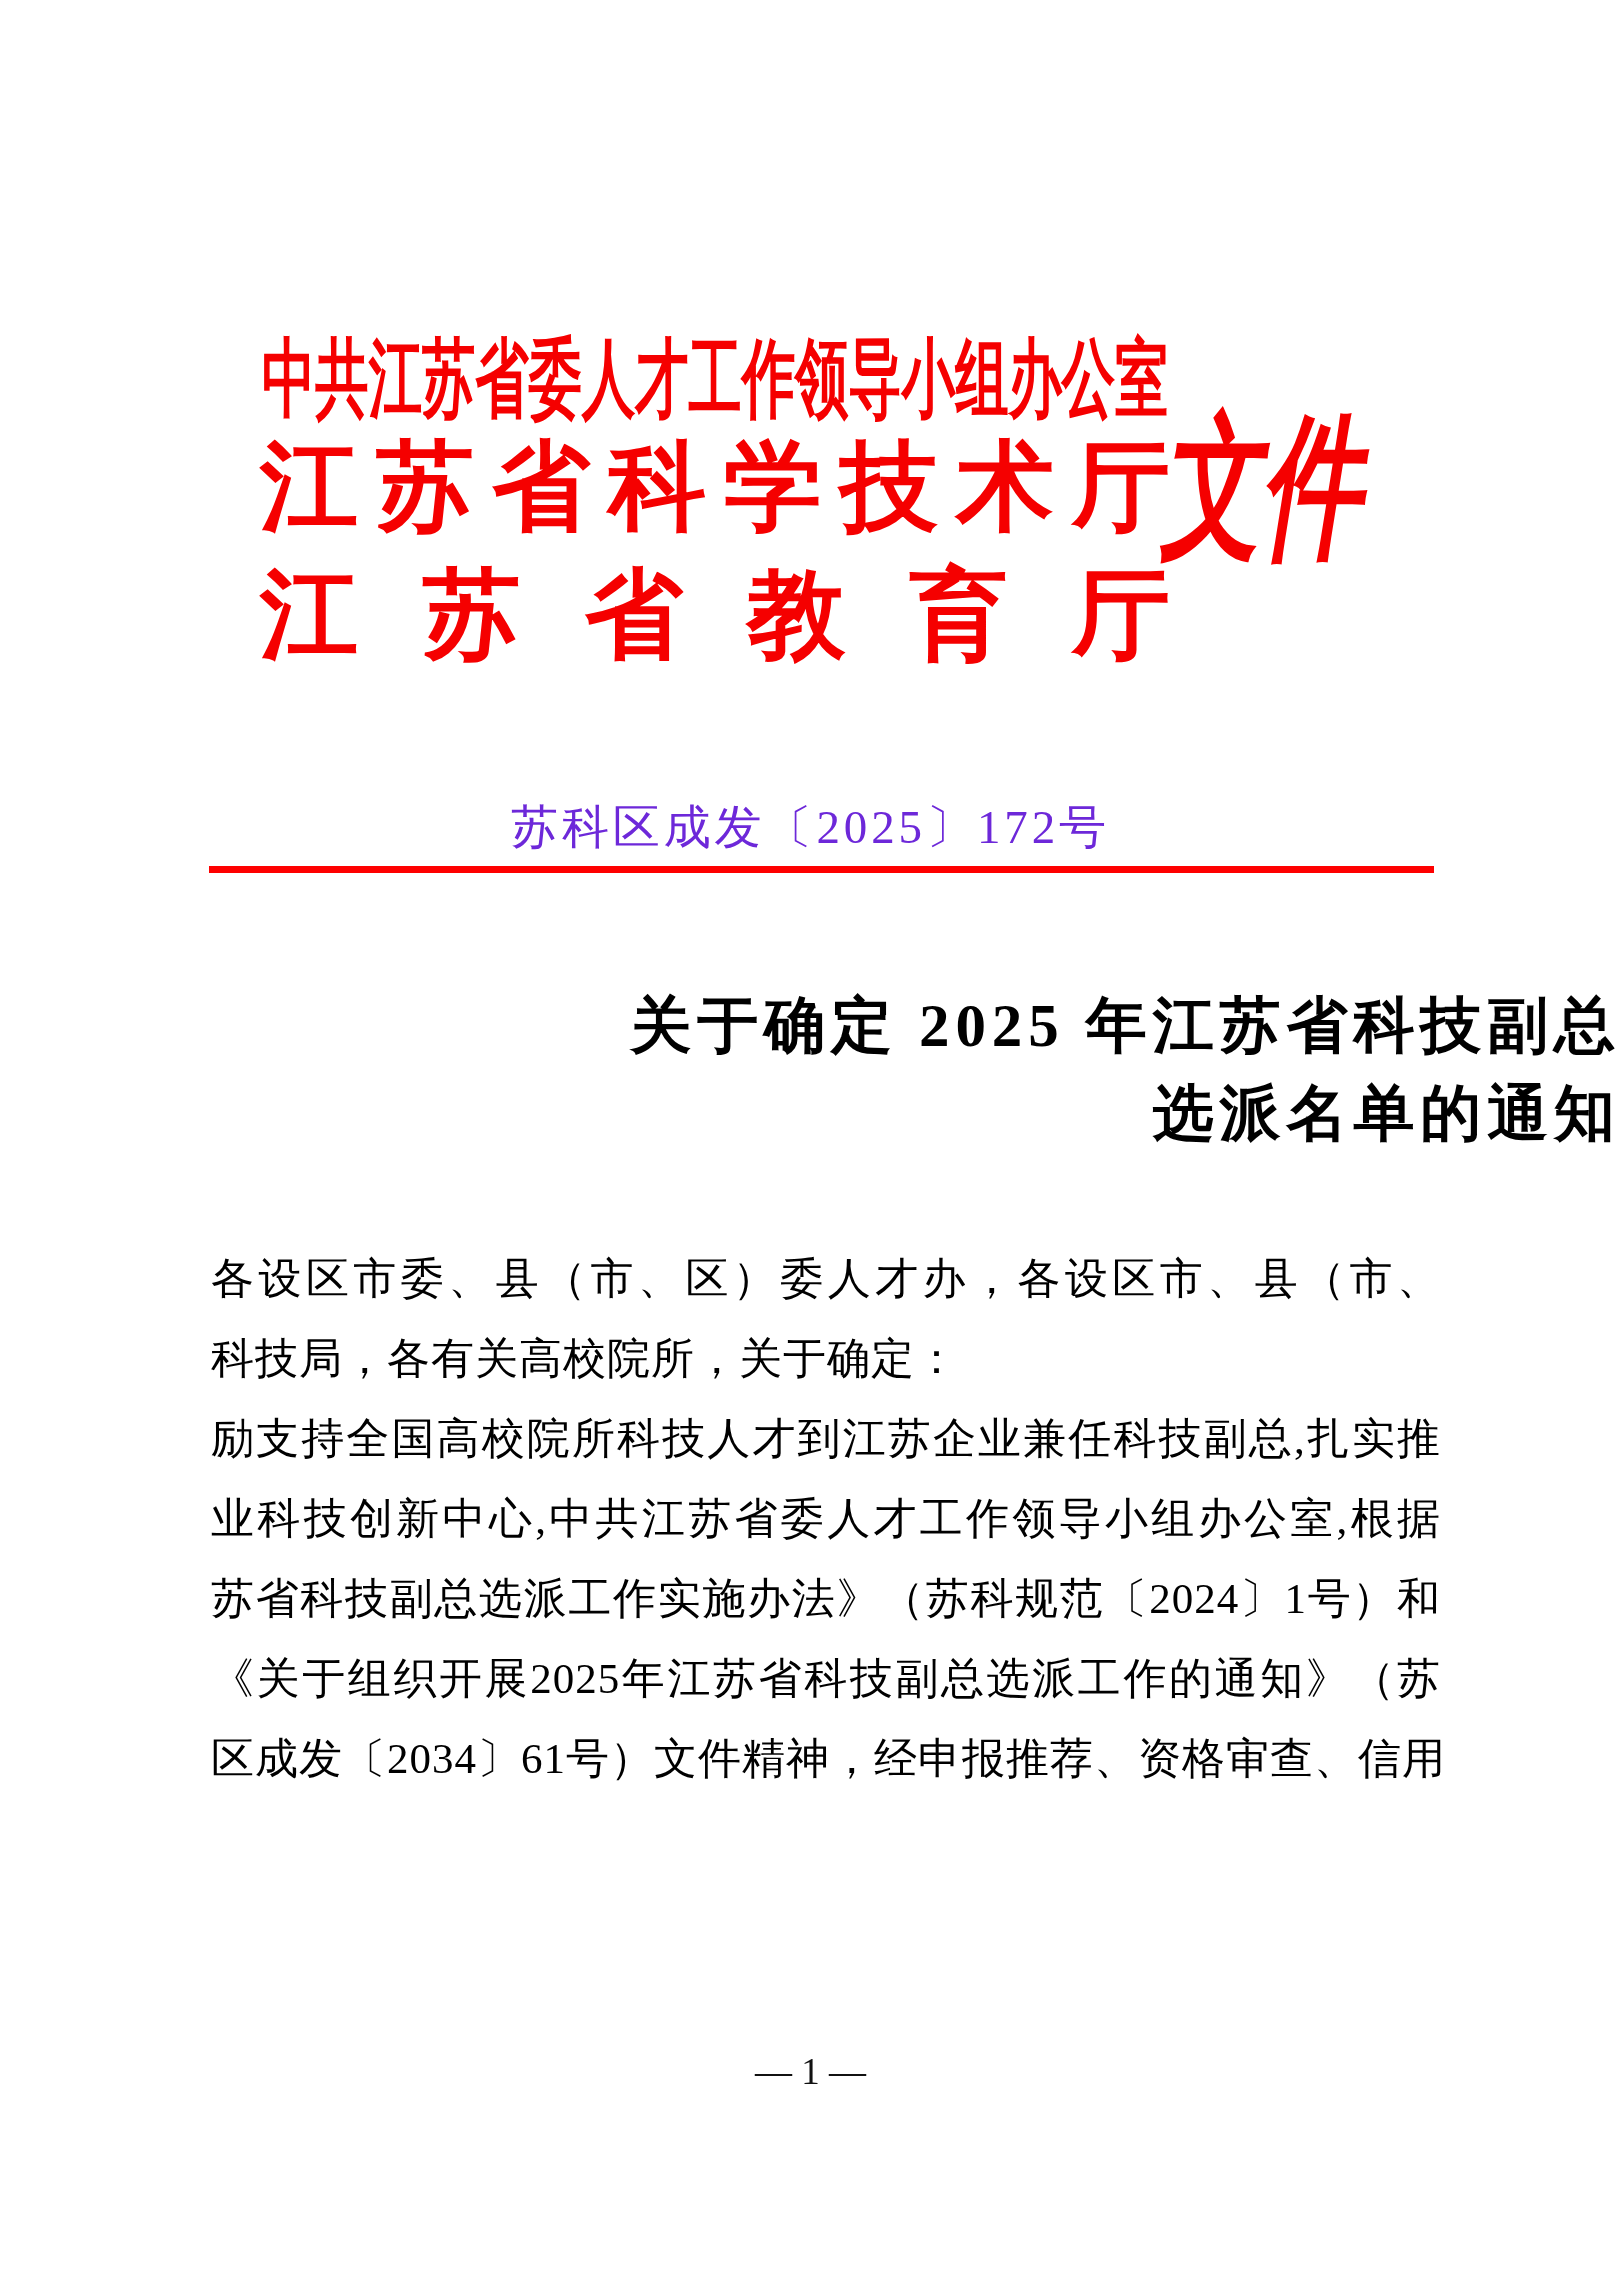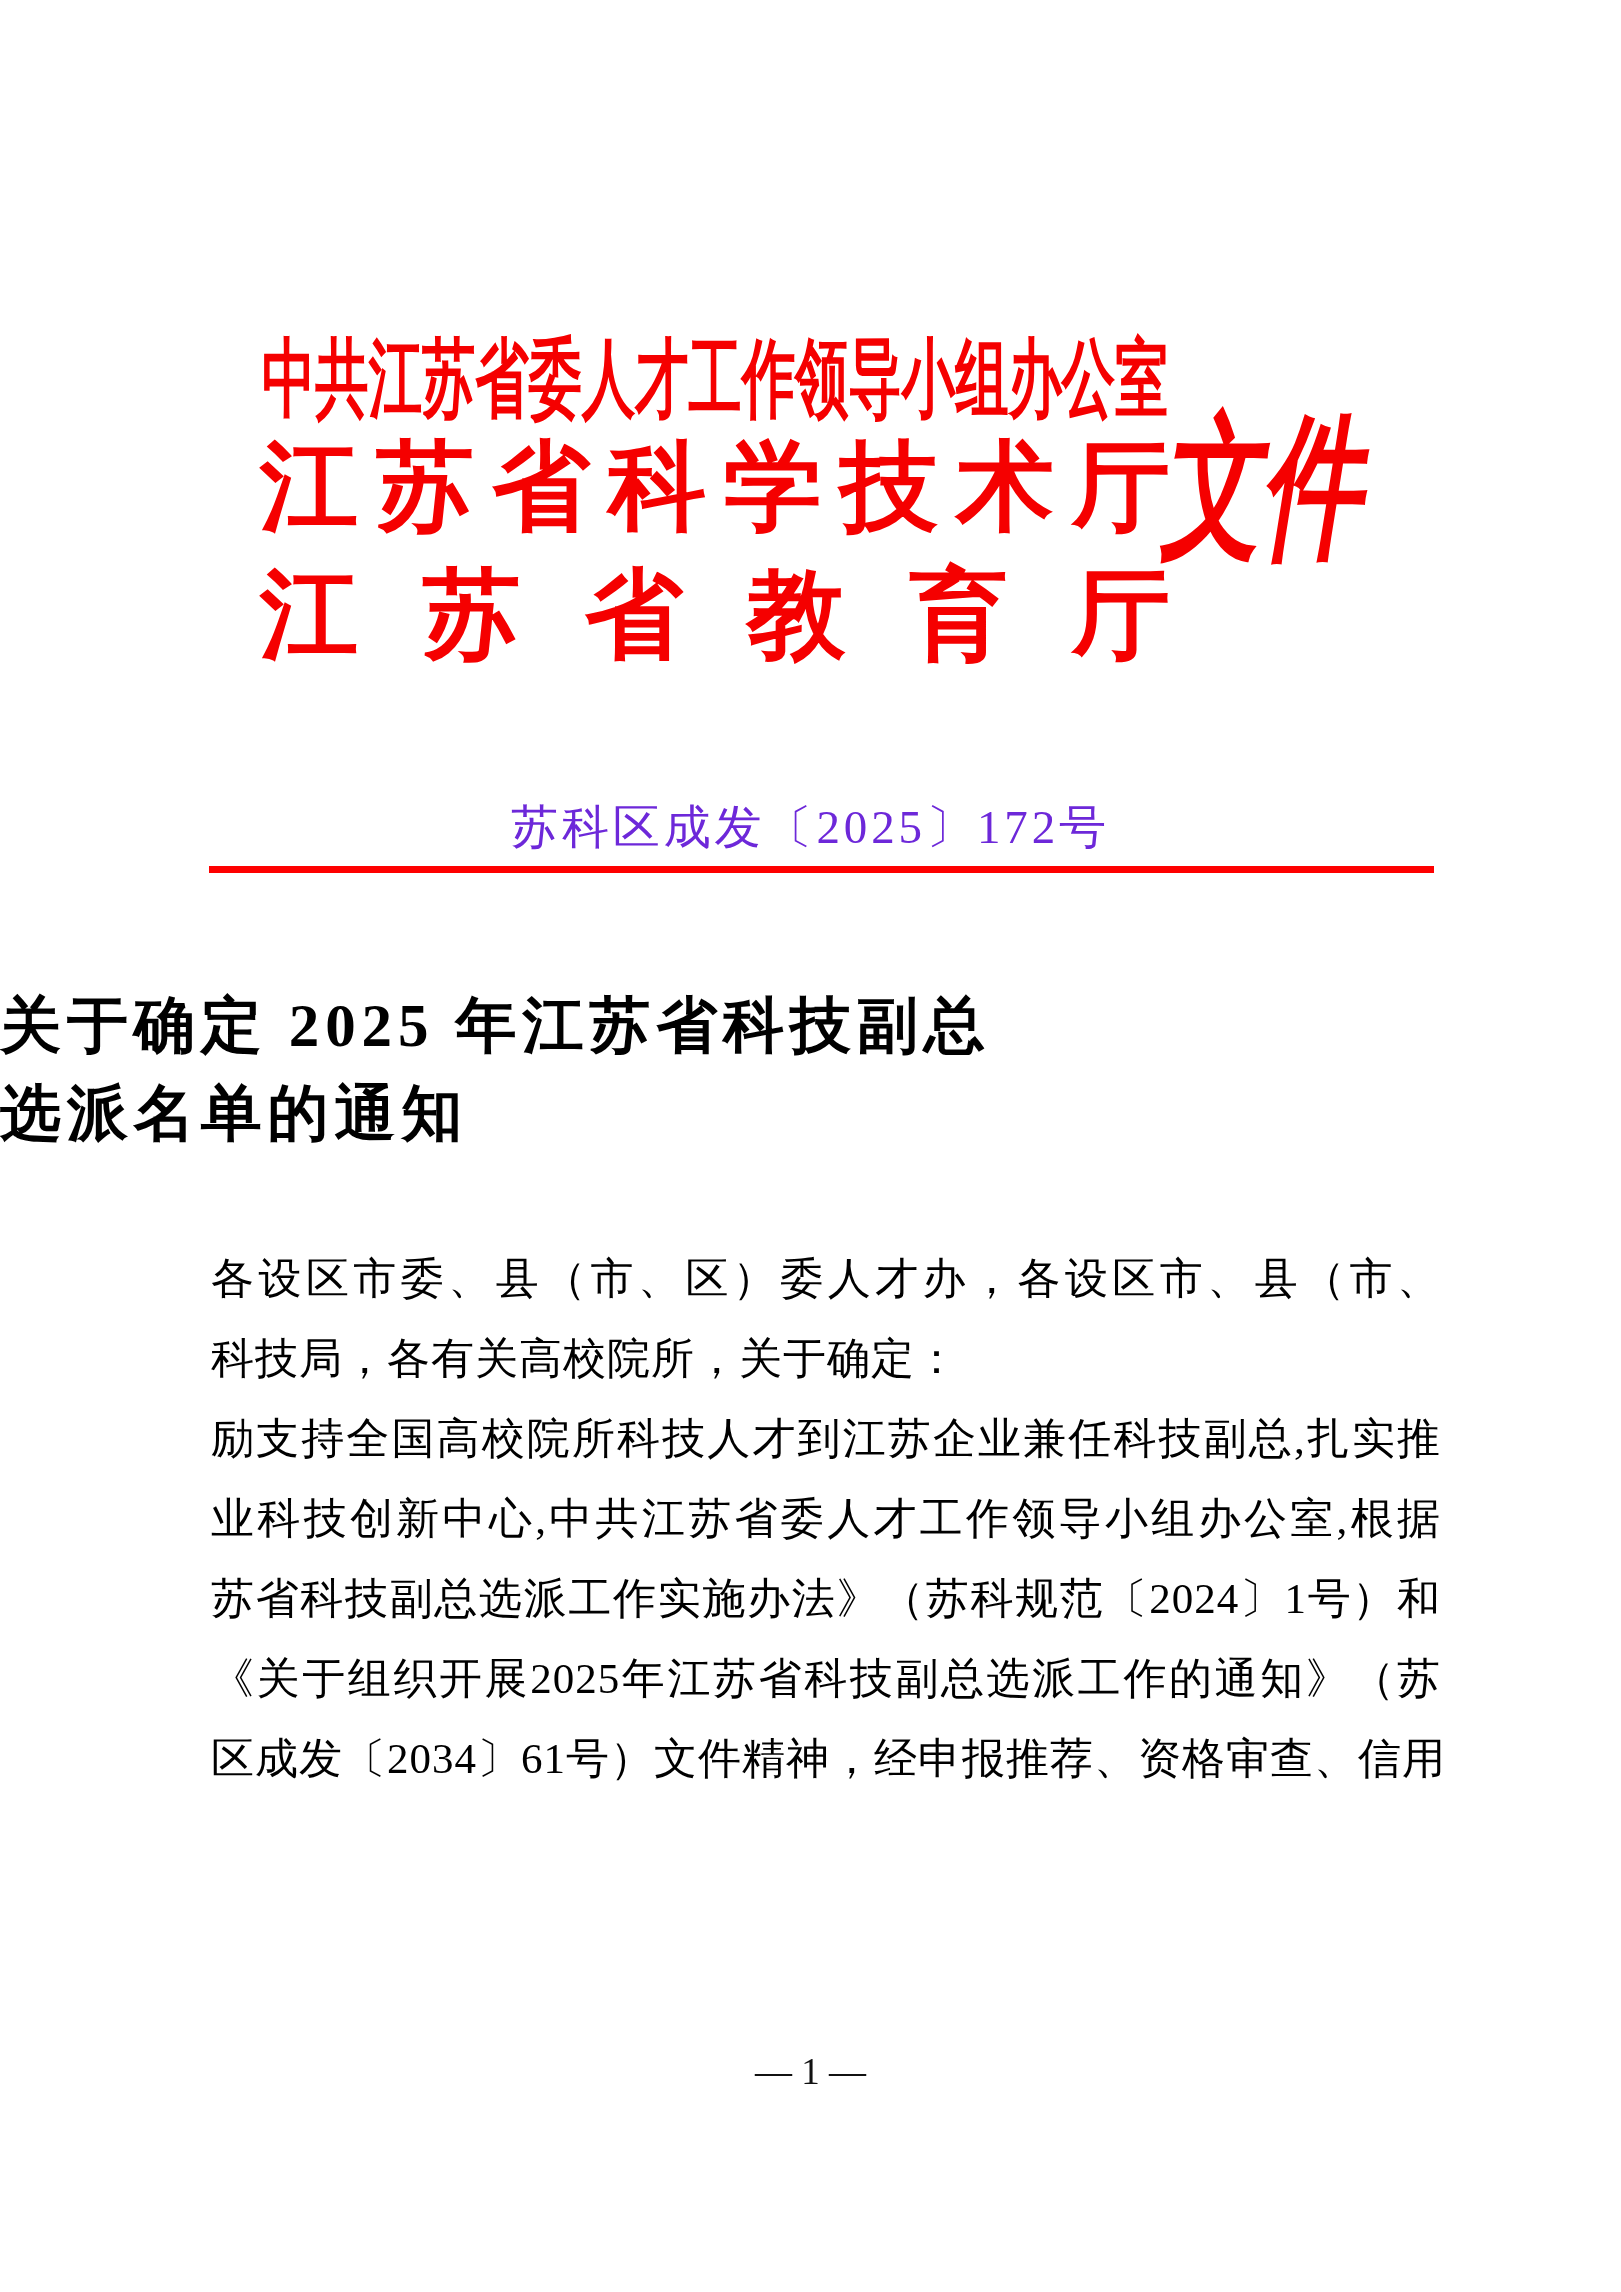--- a/index.html
+++ b/index.html
@@ -44,21 +44,21 @@
     text-align:center;font-size:47px;line-height:59px;
     letter-spacing:3.9px;color:#6d28d9;
   }
   .red-rule{
     position:absolute;left:209px;top:866px;
     width:1225px;height:6.9px;background:#fe0000;
   }
   
   .title{
     position:absolute;left:0;top:982px;width:1621px;
-    text-align:left;font-weight:bold;
+    text-align:right;font-weight:bold;
     font-size:61px;line-height:88px;letter-spacing:5.9px;
   }
   
   .body-block{
     position:absolute;left:211px;top:1239px;width:1230px;
     font-size:43px;letter-spacing:1px;
   }
   .body-line{
     height:80px;line-height:80px;white-space:nowrap;
   }

